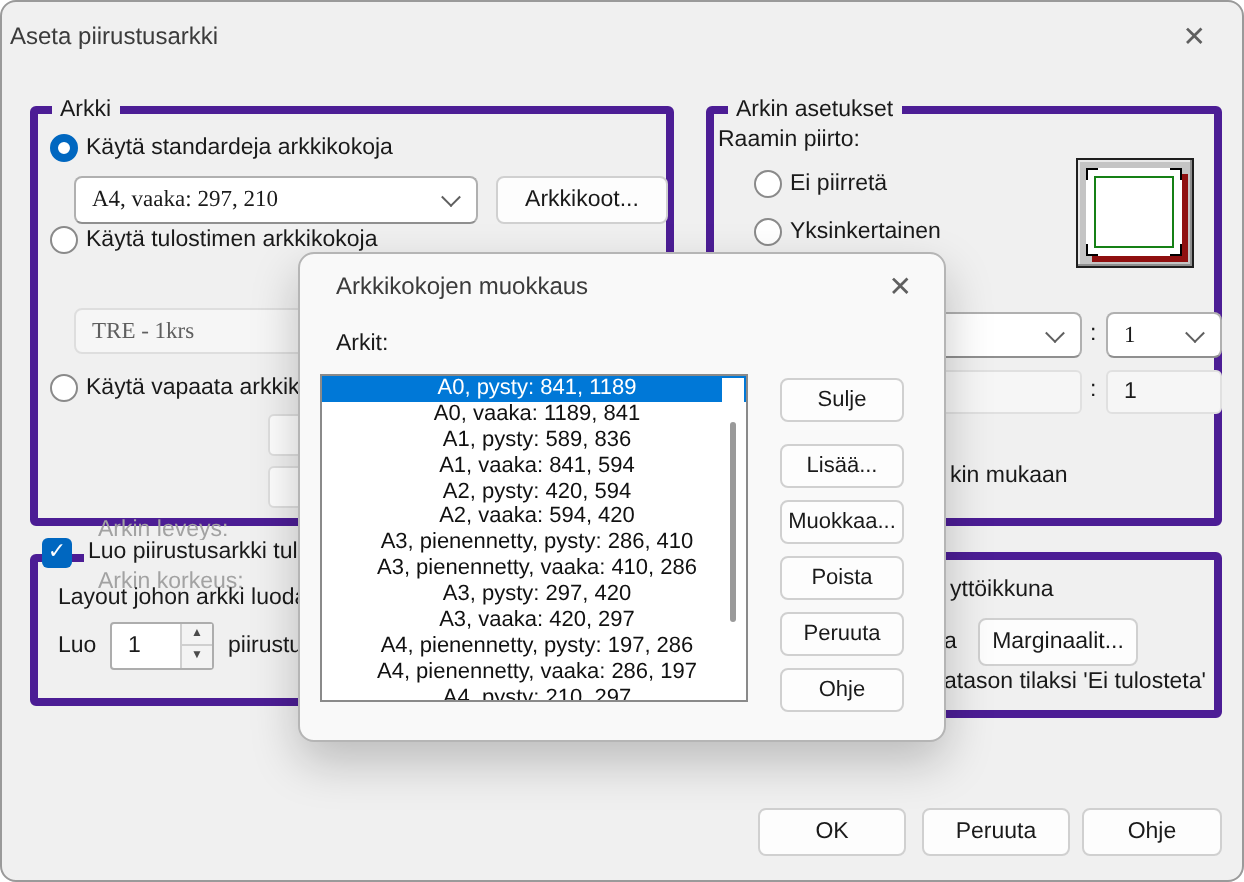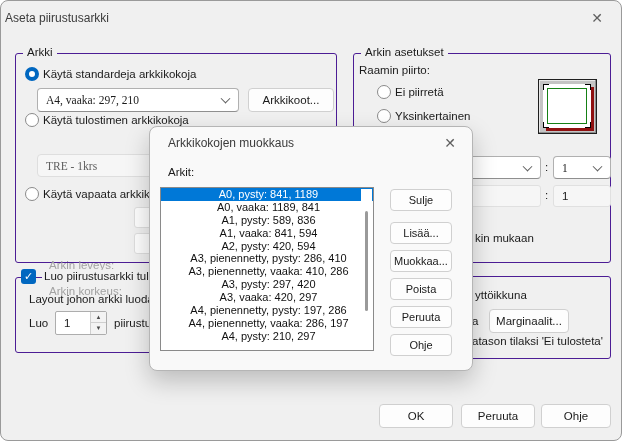--- a/index.html
+++ b/index.html
@@ -3,21 +3,21 @@
 <meta charset="utf-8">
 <style>
   * { box-sizing: border-box; margin: 0; padding: 0; }
   body { background:#fff; font-family:"Liberation Sans", sans-serif; }
   #screen { position:relative; width:622px; height:441px; overflow:hidden; }
   .window { position:absolute; inset:0; background:#f0f0f0; border:1px solid #9a9a9a; border-radius:8px; }
   .titlebar-text { position:absolute; left:4px; top:10px; font-size:12px; color:#3b3b3b; }
   .close-x { position:absolute; font-size:14px; color:#5f5f5f; cursor:default; }
   .main-close { right:18px; top:9px; }
 
-  .groupbox { position:absolute; border:1px solid #4c1d95; border-radius:3px; }
+  .groupbox { position:absolute; border:4px solid #4c1d95; border-radius:3px; }
   .grouplabel { position:absolute; top:-8px; left:7px; background:#f0f0f0; padding:0 4px; font-size:11.5px; color:#1a1a1a; white-space:nowrap; }
 
   .lbl { position:absolute; font-size:11.5px; color:#1a1a1a; white-space:nowrap; }
   .lbl-dis { color:#a2a2a2;margin-top:48px; }
 
   .radio { position:absolute; width:14px; height:14px; border-radius:50%; border:1px solid #8a8a8a; background:#fff; }
   .radio.checked { border:4.5px solid #0067c0; }
 
   .checkbox { position:absolute; width:15px; height:15px; border-radius:3px; background:#0067c0; color:#fff; font-size:11px; line-height:15px; text-align:center; }
 
@@ -167,20 +167,21 @@
       <div class="modal-title">Arkkikokojen muokkaus</div>
       <div class="close-x modal-close" style="position:absolute;">✕</div>
       <div class="modal-listlabel">Arkit:</div>
 
       <div class="listbox">
         <div class="listrow selected">A0, pysty: 841, 1189</div>
         <div class="listrow">A0, vaaka: 1189, 841</div>
         <div class="listrow">A1, pysty: 589, 836</div>
         <div class="listrow">A1, vaaka: 841, 594</div>
         <div class="listrow">A2, pysty: 420, 594</div>
+        <div class="listrow">A2, vaaka: 594, 420</div>
         <div class="listrow">A3, pienennetty, pysty: 286, 410</div>
         <div class="listrow">A3, pienennetty, vaaka: 410, 286</div>
         <div class="listrow">A3, pysty: 297, 420</div>
         <div class="listrow">A3, vaaka: 420, 297</div>
         <div class="listrow">A4, pienennetty, pysty: 197, 286</div>
         <div class="listrow">A4, pienennetty, vaaka: 286, 197</div>
         <div class="listrow">A4, pysty: 210, 297</div>
         <div class="scrolltrack">
           <div class="scrollthumb"></div>
         </div>

